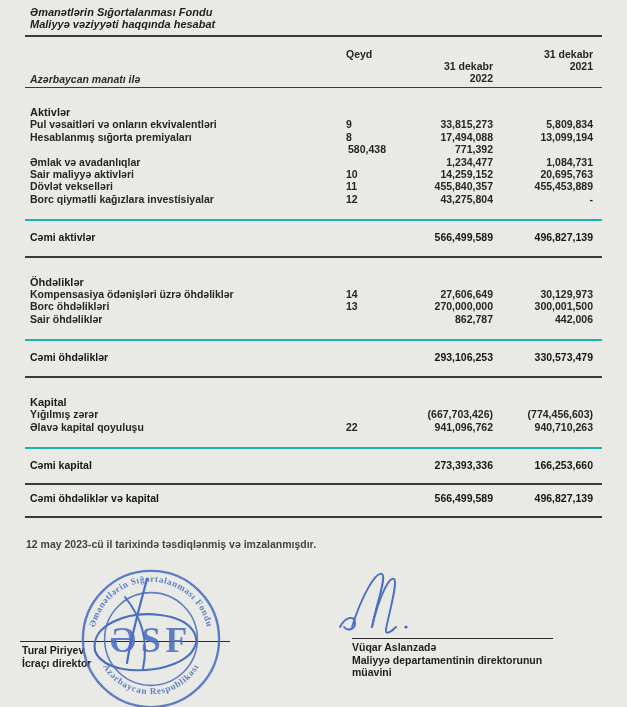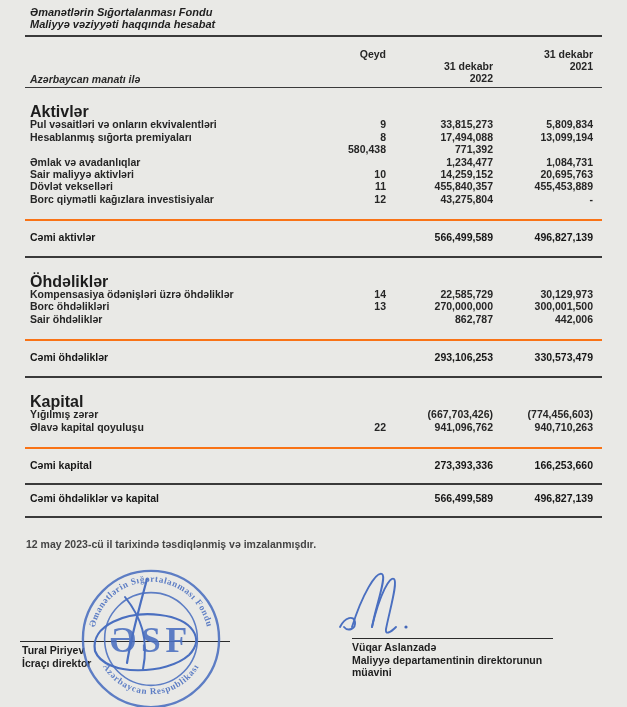--- a/index.html
+++ b/index.html
@@ -22,38 +22,38 @@
   .rule.r1 { margin-top: 5px; }
 
   
   .row {
     display: grid;
     grid-template-columns: 1fr 40px 107px 100px;
     padding-right: 9px;
     font-size: 10.5px;
     line-height: 12.4px;
   }
-  .c.note { text-align: right; }
+  .c.note { text-align: left; }
   .c.num  { text-align: right; }
   .c.label { padding-left: 5px; }
 
   .col-header { position: relative; height: 50px; }
   .col-header .head { padding-top: 11px; }
   .col-header .y2022 { margin-top: 12px; }
   .currency-note {
     position: absolute; left: 5px; bottom: 2px;
     font-size: 10.5px; font-style: italic; color:#2a2a2a;
   }
 
-  .sec-title { font-size: 16px; line-height: 12.4px; padding-left: 5px; color:#1d1d1d; }
+  .sec-title { font-size: 11px; line-height: 12.4px; padding-left: 5px; color:#1d1d1d; }
   .section { margin-top: 18px; }
 
   .total-block {
     margin-top: 14px;
-    border-top: 2px solid #f97316;
+    border-top: 2px solid #14b8a6;
     border-bottom: 2px solid #3a3a3a;
     padding: 10px 0 12px 0;
   }
   .total-block .row { color:#161616; }
   .total-block.grand { border-top: none; margin-top: 0; padding-top: 7px; padding-bottom: 11px; }
 
   .approval { margin: 20px 0 0 1px; font-size: 10.5px; color:#454545; }
 
   
   .sig-area { position: absolute; left: 0; top: 545px; width: 627px; height: 162px; }
@@ -152,21 +152,21 @@
             <div class="c note"></div>
             <div class="c num">566,499,589</div>
             <div class="c num">496,827,139</div>
           </div>
         </div>
         <div class="section">
           <div class="sec-title">Öhdəliklər</div>
           <div class="row">
             <div class="c label">Kompensasiya ödənişləri üzrə öhdəliklər</div>
             <div class="c note">14</div>
-            <div class="c num">22,585,729</div>
+            <div class="c num">27,606,649</div>
             <div class="c num">30,129,973</div>
           </div>
           <div class="row">
             <div class="c label">Borc öhdəlikləri</div>
             <div class="c note">13</div>
             <div class="c num">270,000,000</div>
             <div class="c num">300,001,500</div>
           </div>
           <div class="row">
             <div class="c label">Sair öhdəliklər</div>

